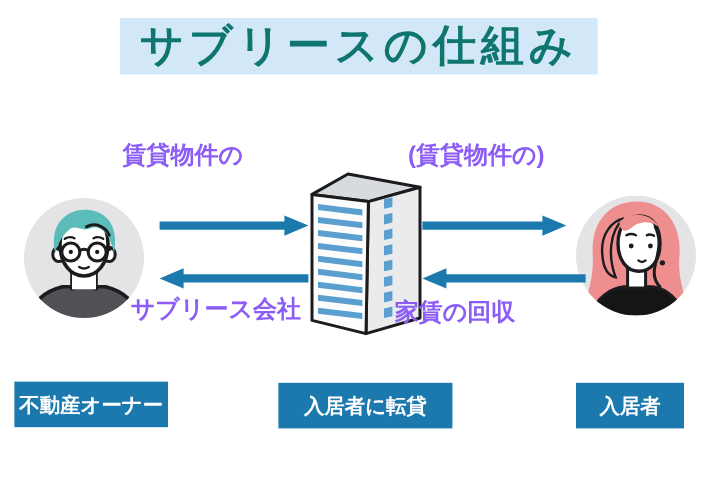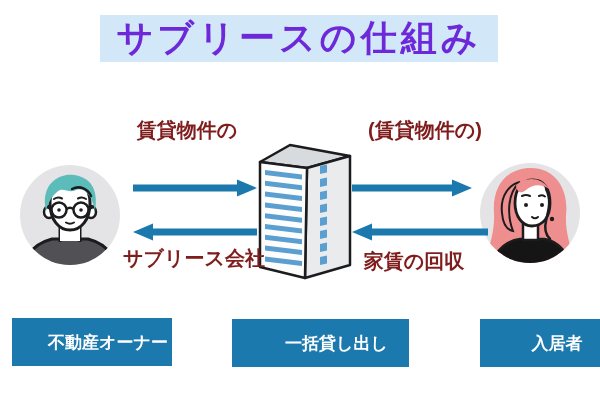--- a/index.html
+++ b/index.html
@@ -7,35 +7,35 @@
     position:relative;width:600px;height:400px;background:#ffffff;overflow:hidden;
     font-family:"Liberation Sans","DejaVu Sans",sans-serif;
   }
   .abs{position:absolute;}
   
   #title-banner{
     left:100px;top:15px;width:398px;height:47px;background:#d2e8f8;
     display:flex;align-items:center;justify-content:center;
   }
   #title-banner .title-text{
-    font-size:36px;font-weight:800;color:#6d28d9;letter-spacing:4px;white-space:nowrap;
+    font-size:36px;font-weight:800;color:#0f766e;letter-spacing:4px;white-space:nowrap;
   }
   
   .flow-label{
-    color:#7f1d1d;font-weight:bold;font-size:20px;line-height:23px;
-    text-align:center;white-space:nowrap;
+    color:#8b5cf6;font-weight:bold;font-size:20px;line-height:23px;
+    text-align:left;white-space:nowrap;
   }
   #label-lease-out{left:102px;top:119px;width:170px;}
   #label-sublease{left:340px;top:119px;width:170px;}
   #label-remit{left:109px;top:247px;width:170px;}
   #label-collect{left:329px;top:250px;width:170px;font-family:Liberation Serif, serif;}
   
   .entity-badge{
     background:#1b79ad;color:#ffffff;font-weight:bold;font-size:17px;
-    display:flex;align-items:center;justify-content:center;height:48px;white-space:nowrap;padding-left:32px;
+    display:flex;align-items:center;justify-content:center;height:38px;white-space:nowrap;
   }
   #badge-owner{left:12px;top:318px;width:128px;}
   #badge-company{left:232px;top:319px;width:145px;}
   #badge-tenant{left:480px;top:319px;width:90px;}
   svg{display:block;}
 </style>
 </head>
 <body>
 
 <div id="canvas">
@@ -140,19 +140,19 @@
     <div>サブリース会社</div>
   </div>
   <div class="abs flow-label" id="label-collect">
     <div>家賃の回収</div>
   </div>
 
   <div class="abs entity-badge" id="badge-owner">
     <span>不動産オーナー</span>
   </div>
   <div class="abs entity-badge" id="badge-company">
-    <span>一括貸し出し</span>
+    <span>入居者に転貸</span>
   </div>
   <div class="abs entity-badge" id="badge-tenant">
     <span>入居者</span>
   </div>
 
 </div>
 
 </body></html>

